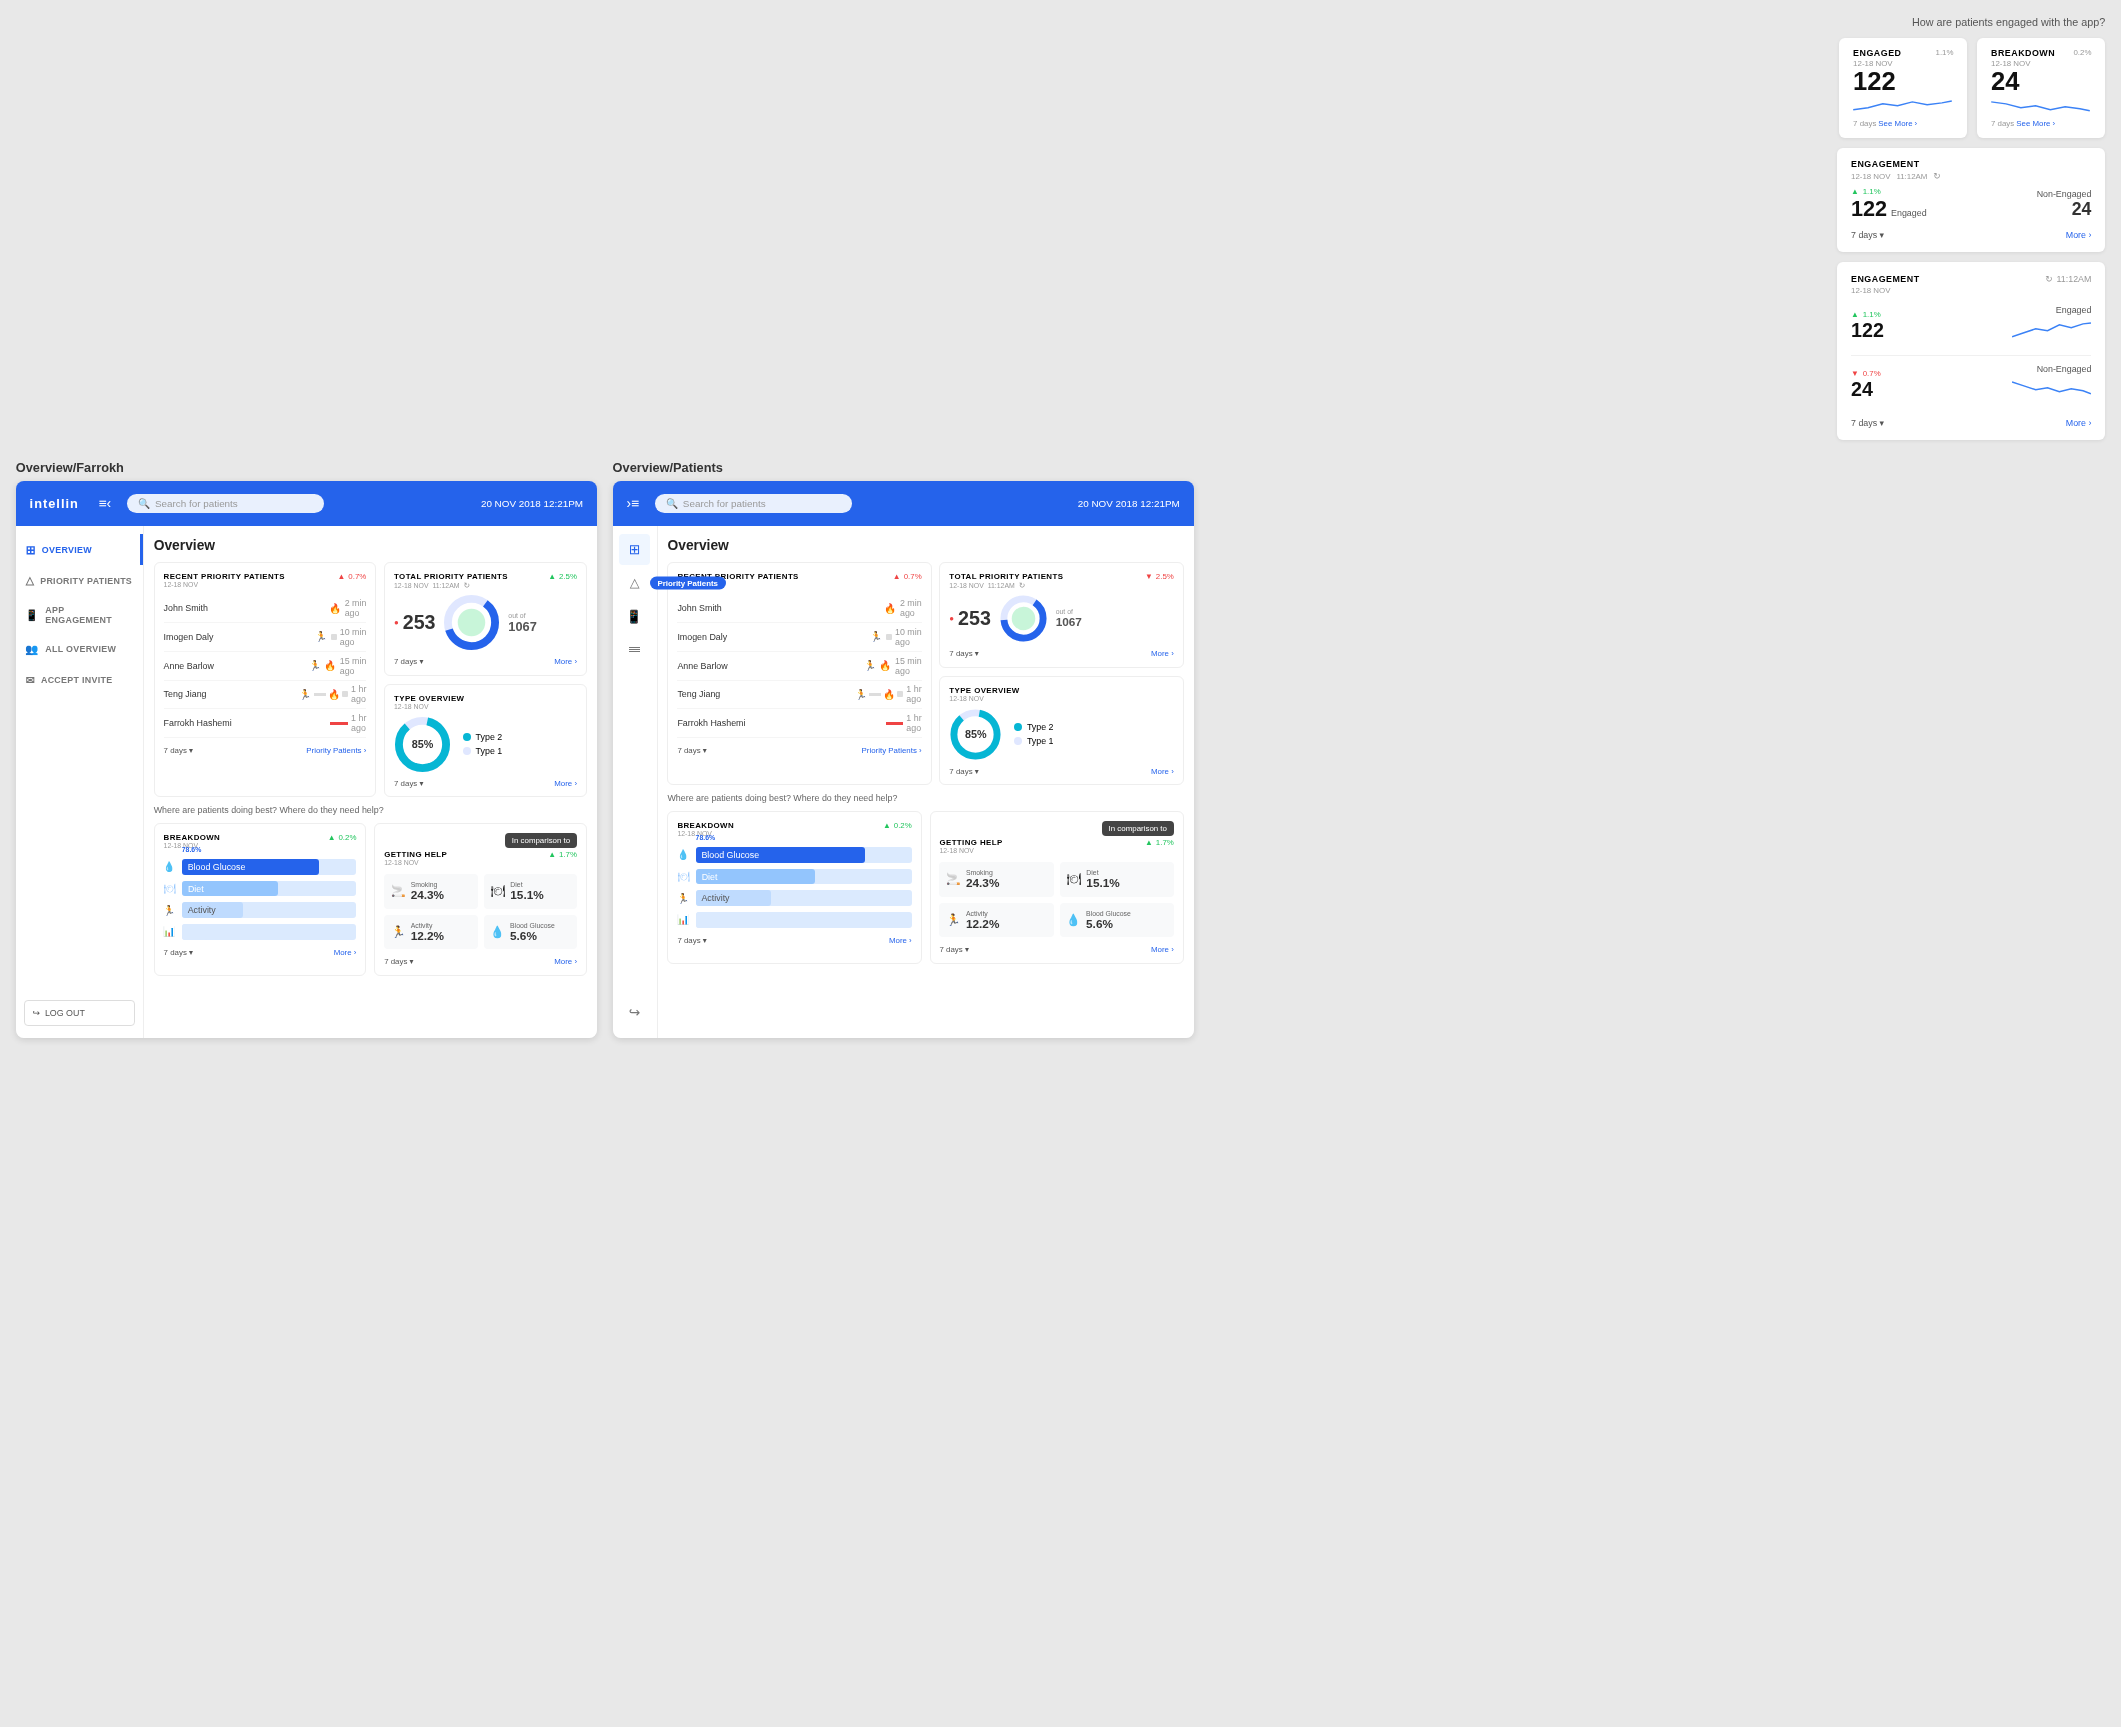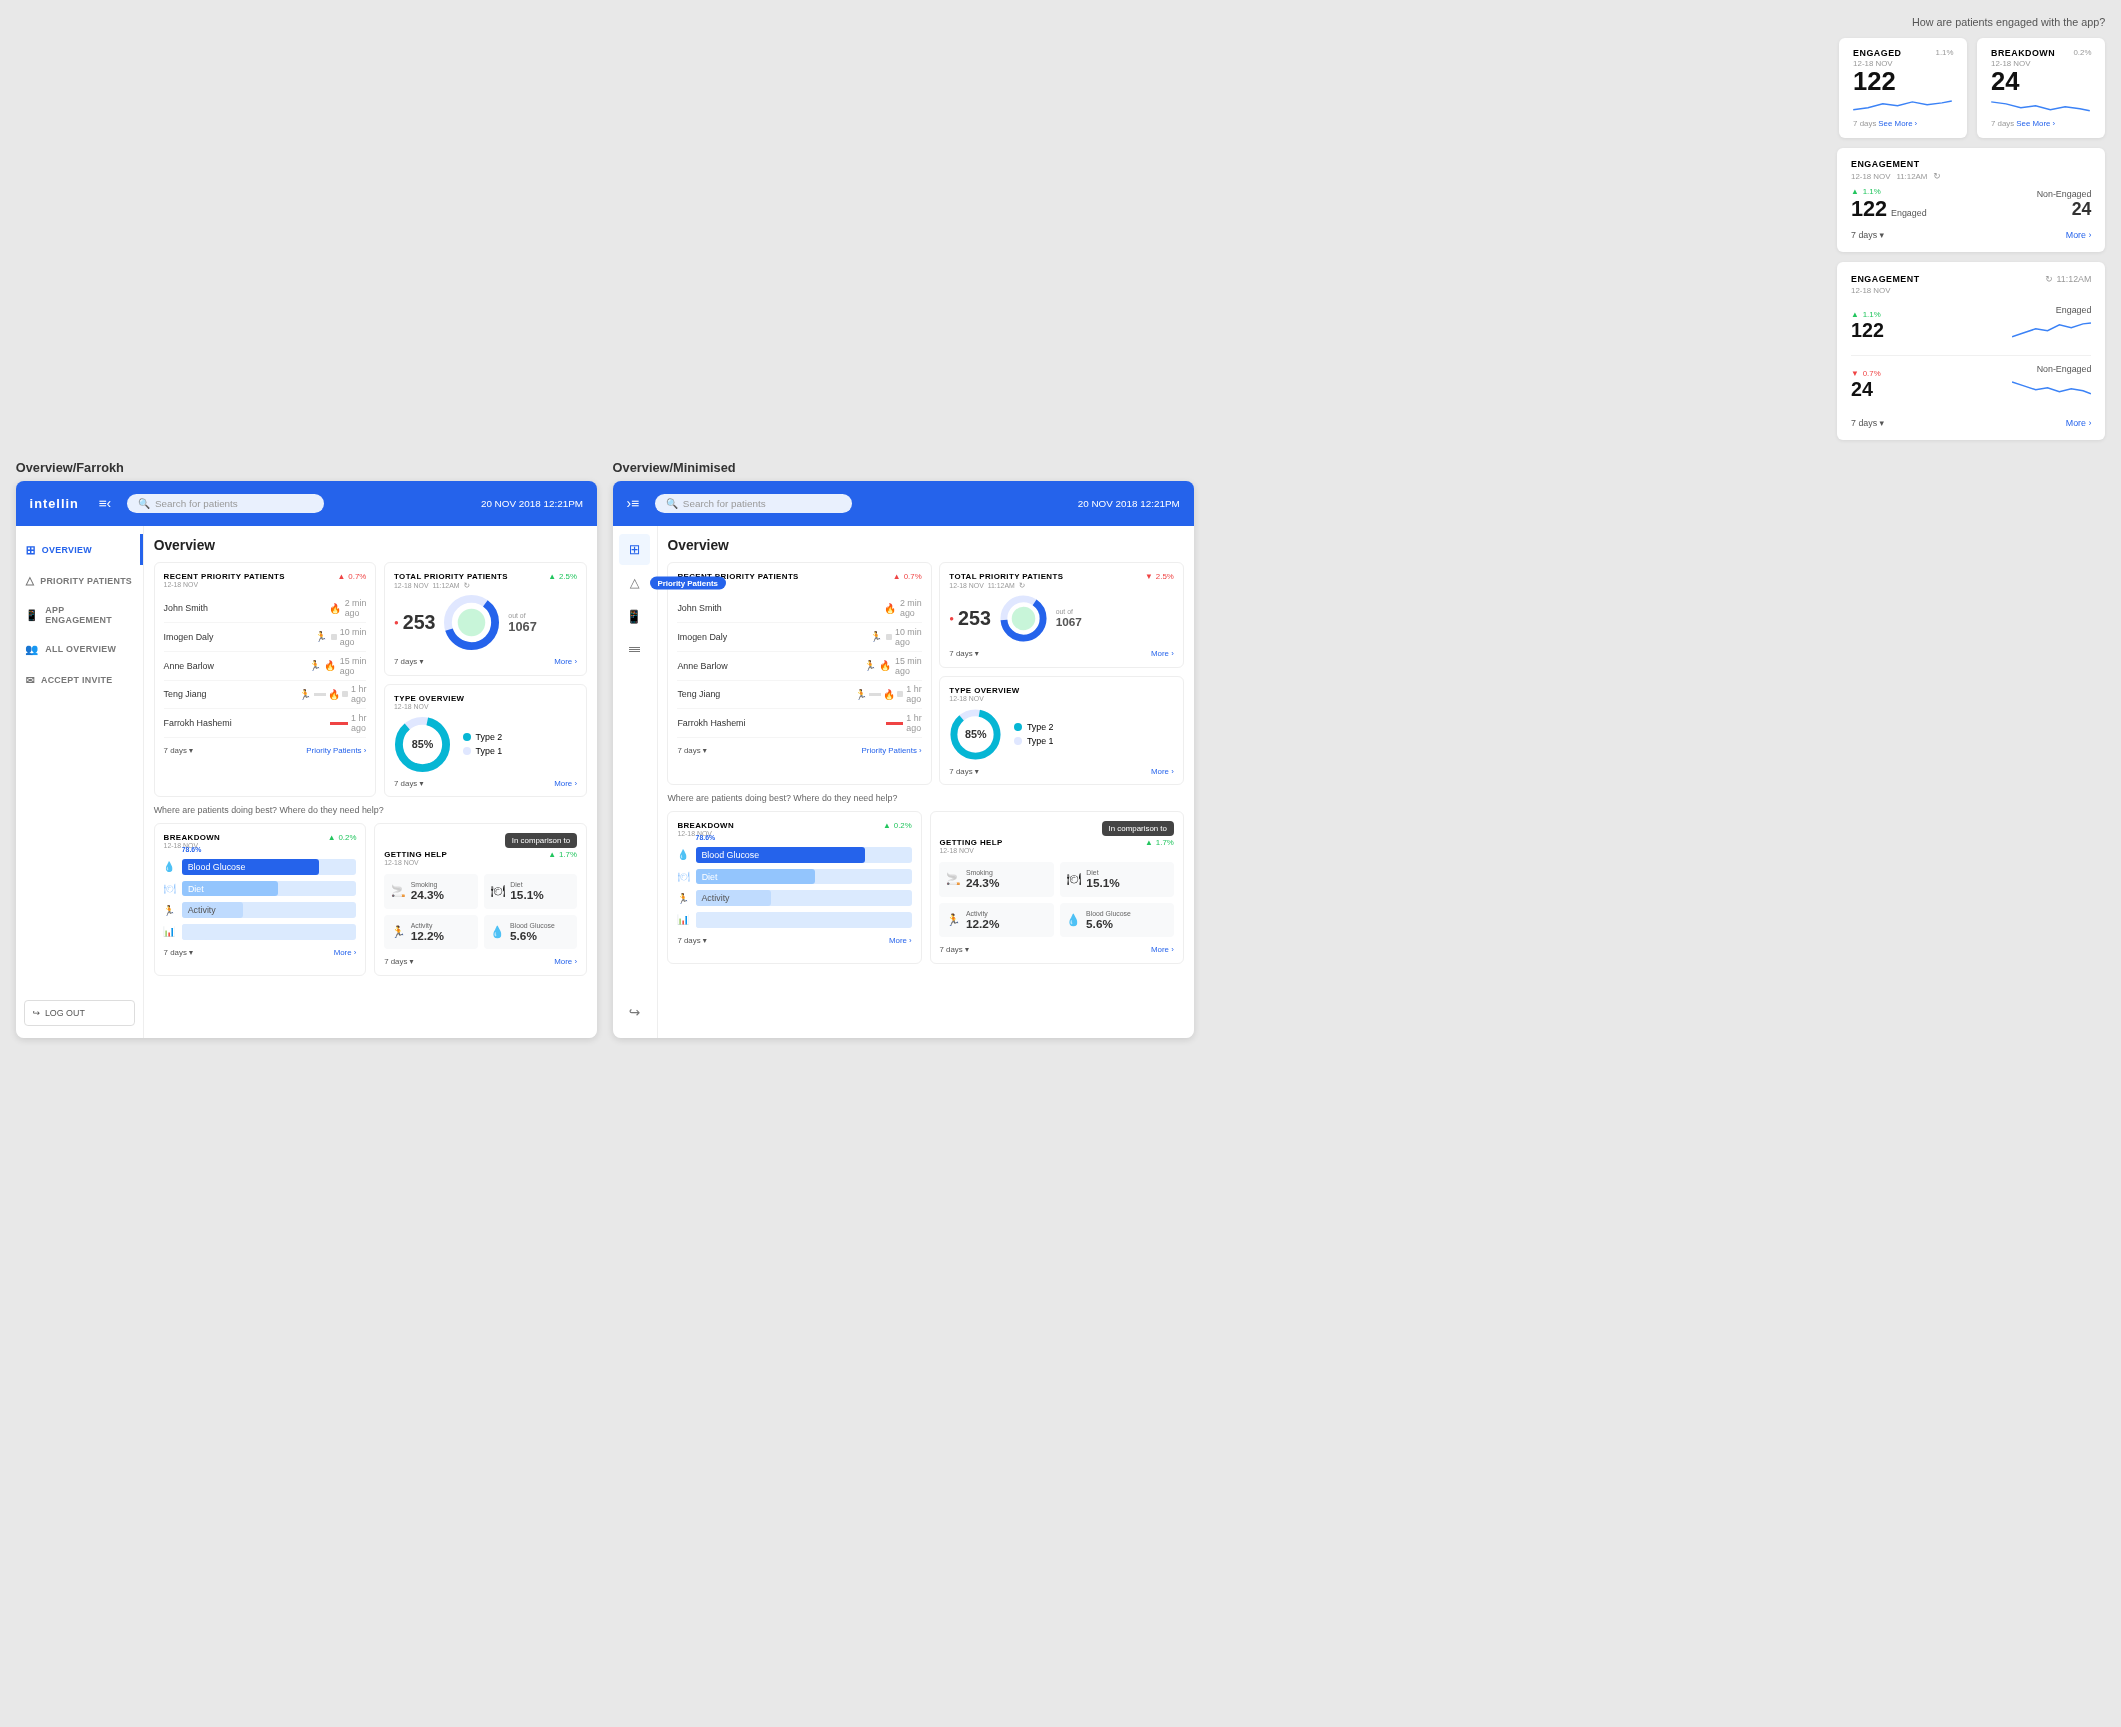--- a/index.html
+++ b/index.html
@@ -133,21 +133,21 @@
       </div>
     </div>
   </div>
 </div>
 
 <div style="display: flex; gap: 15.8px; padding: 19.7px 15.8px 5.9px;">
   <div style="width: 581px;">
     <div style="font-size: 12.8px; font-weight: 600; color: #333;">Overview/Farrokh</div>
   </div>
   <div style="width: 581px;">
-    <div style="font-size: 12.8px; font-weight: 600; color: #333;">Overview/Minimised</div>
+    <div style="font-size: 12.8px; font-weight: 600; color: #333;">Overview/Patients</div>
   </div>
 </div>
 
 <div style="display: flex; gap: 15.8px; padding: 0 15.8px 29.6px;">
 
   <div style="width: 581px; border-radius: 7.9px; overflow: hidden; box-shadow: 0 2px 7.9px rgba(0,0,0,0.12);">
 
     <div style="background: #2563eb; display: flex; align-items: center; padding: 0 13.8px; height: 45px; gap: 9.9px;">
       <span style="color: white; font-weight: 700; font-size: 12.8px; letter-spacing: 1px; min-width: 59px;">intellin</span>
       <span style="color: white; font-size: 13.8px; cursor: pointer; margin-right: 5.9px;">≡‹</span>

